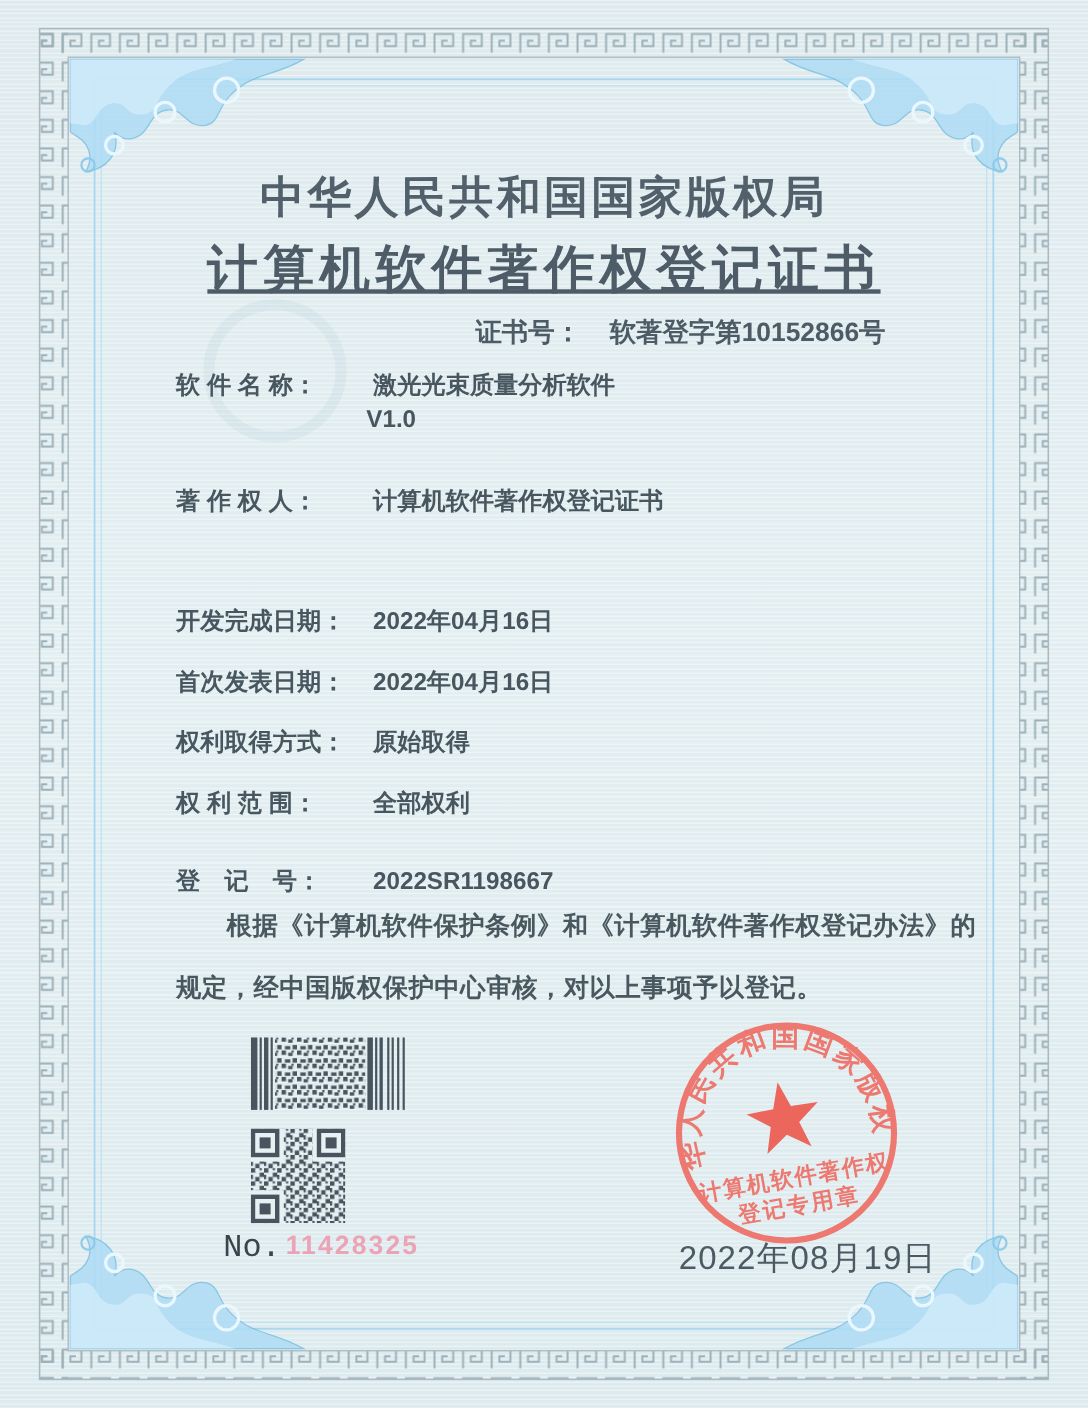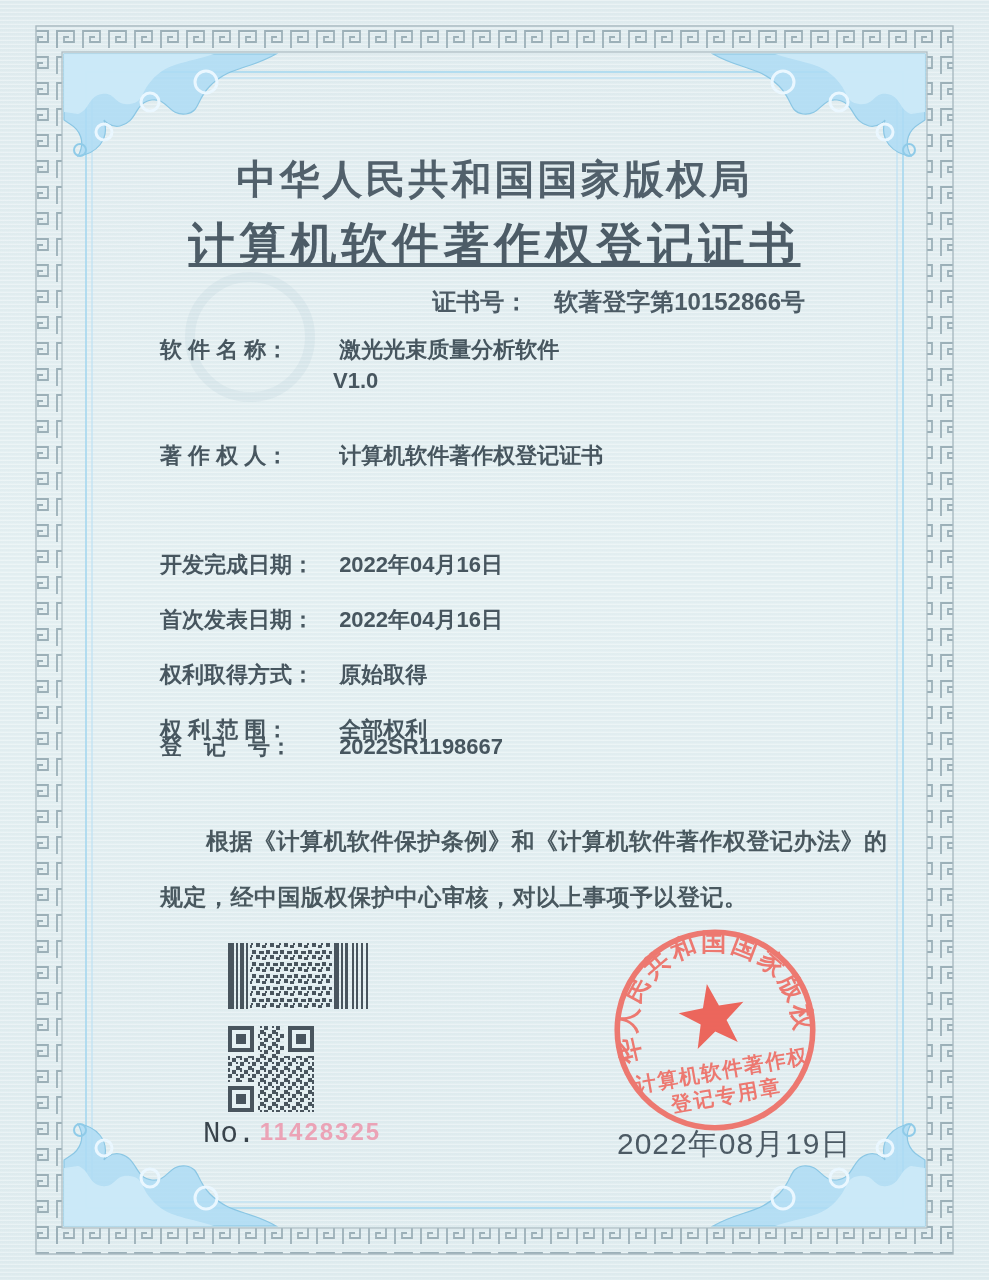--- a/index.html
+++ b/index.html
@@ -124,21 +124,21 @@
     <div class="row" style="top:660px">
       <span class="lbl">权利取得方式：</span>
       <span class="val">原始取得</span>
     </div>
 
     <div class="row" style="top:715px">
       <span class="lbl">权 利 范 围：</span>
       <span class="val">全部权利</span>
     </div>
 
-    <div class="row" style="top:732px">
+    <div class="row" style="top:786px">
       <span class="lbl">登　记　号：</span>
       <span class="val">2022SR1198667</span>
     </div>
 
     <div class="para" style="top:882px">规定，经中国版权保护中心审核，对以上事项予以登记。</div>
     <div class="para indent" style="top:826px">根据《计算机软件保护条例》和《计算机软件著作权登记办法》的</div>
 
     <svg class="barcode" width="142" height="66" viewBox="0 0 142 66">
       <defs>
         <pattern id="bcnoise" width="14" height="12" patternUnits="userSpaceOnUse">

